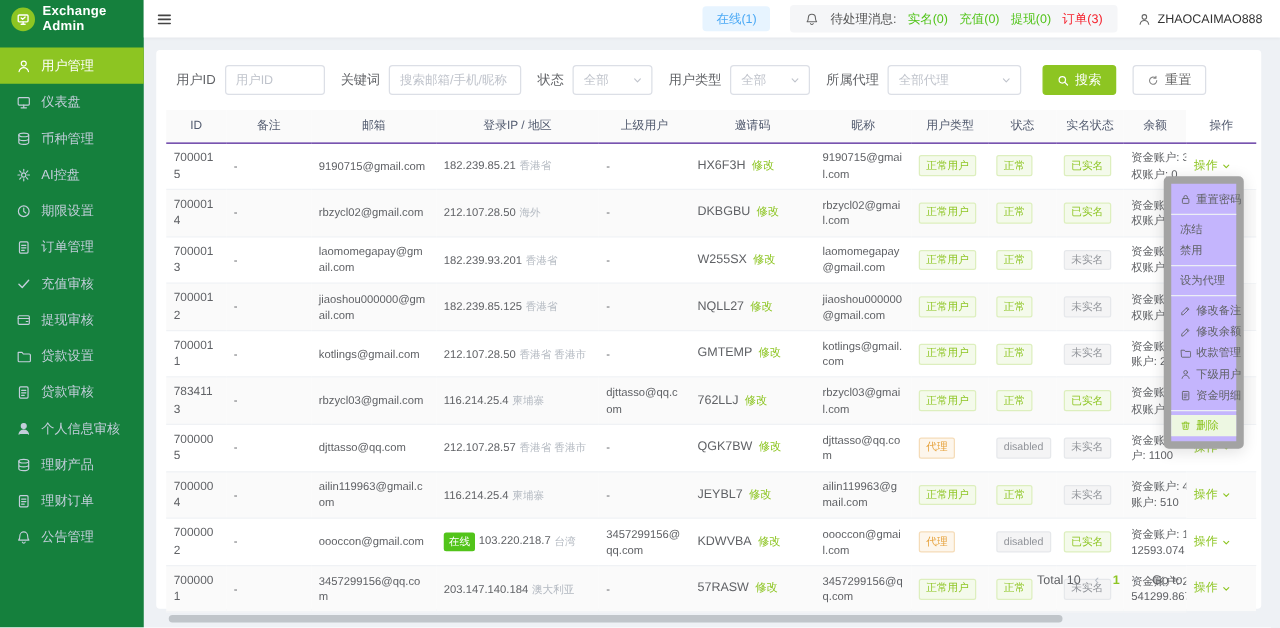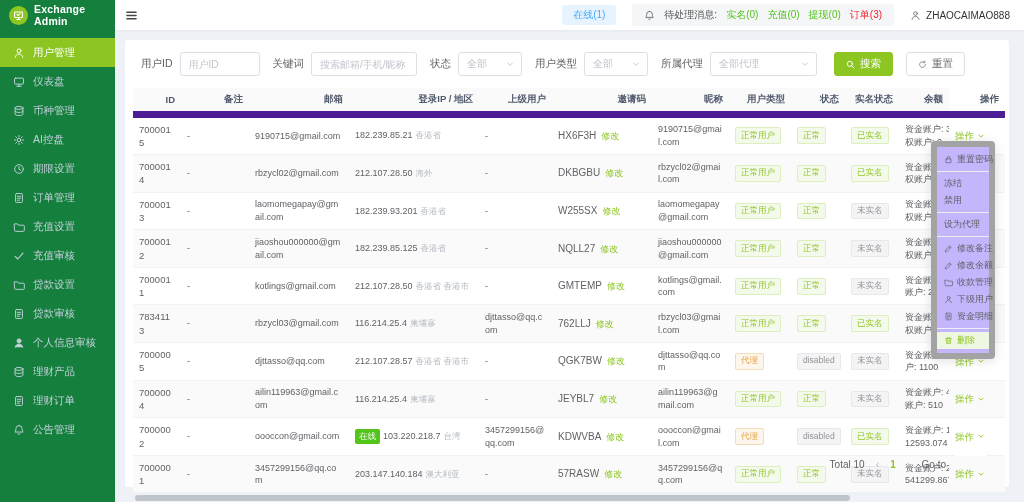--- a/index.html
+++ b/index.html
@@ -42,21 +42,21 @@
   .select { border:1px solid #dcdfe6; border-radius:3px; height:24px; display:flex; align-items:center; justify-content:space-between; padding:0 7px 0 8px; font-size:10px; color:#c0c4cc; cursor:pointer; background:#fff; }
   .sel64 { width:64px; } .sel107 { width:107px; }
   .select .chev { color:#c0c4cc; }
   .btn { height:24px; border-radius:3px; font-size:10.5px; display:inline-flex; align-items:center; gap:5px; padding:0 11px; cursor:pointer; white-space:nowrap; }
   .btn-green { background:#8dc522; color:#fff; border:1px solid #8dc522; margin-left:10px; }
   .btn-plain { background:#fff; color:#666; border:1px solid #dcdfe6; margin-left:6px; }
 
   
   .table-wrap { margin-top:12px; position:relative; }
   table { border-collapse:collapse; table-layout:fixed; width:872px; color:#606266; }
-  thead th { background:#fafafa; font-weight:bold; color:#515a6e; text-align:right; padding:0 6px; height:26px; font-size:9.5px; border-bottom:7px solid #4c1d95; white-space:nowrap; overflow:hidden; }
+  thead th { background:#fafafa; font-weight:normal; color:#515a6e; text-align:center; padding:0 6px; height:26px; font-size:9.5px; border-bottom:1px solid #4c1d95; white-space:nowrap; overflow:hidden; }
   thead th.op-col { background:#fff; }
   tbody td { padding:5px 6px; border-bottom:1px solid #f0f2f5; vertical-align:middle; word-break:break-all; line-height:1.4; font-size:9px; background:#fff; }
   tr.striped td { background:#fafafa; }
   td.op-cell { position:relative; z-index:2; }
   .cell-id { font-size:9.5px; }
   .badge { display:inline-block; font-size:8.5px; padding:1.5px 5px; border-radius:2px; border:1px solid; white-space:nowrap; }
   .badge.green  { color:#8dc522; background:#f4faeb; border-color:#ddefbe; }
   .badge.orange { color:#e6a23c; background:#fdf6ec; border-color:#f5dcb8; }
   .badge.gray   { color:#909399; background:#f4f4f5; border-color:#e6e8eb; }
   .online-tag { background:#52c41a; color:#fff; font-size:8.5px; padding:1.5px 4px; border-radius:2px; margin-right:3px; white-space:nowrap; display:inline-block; }
@@ -147,33 +147,34 @@
         <span>
           <svg viewBox="0 0 14 14" fill="none" stroke="currentColor" stroke-width="1.1" stroke-linecap="round" stroke-linejoin="round" width="12" height="12">
             <rect x="3" y="1.8" width="8" height="10.4" rx="1"></rect>
             <path d="M5 5h4M5 7.3h4M5 9.6h2.5"></path>
           </svg>
         </span>
         <span>订单管理</span>
       </div>
       <div class="menu-item">
         <span>
-          <svg viewBox="0 0 14 14" fill="none" stroke="currentColor" stroke-width="1.1" stroke-linecap="round" stroke-linejoin="round" width="12" height="12">
-            <path d="M1.8 3.4h3.6l1.2 1.5h5.6a1 1 0 0 1 1 1v5.2a1 1 0 0 1-1 1H2.8a1 1 0 0 1-1-1z"></path>
-          </svg>
-        </span>
-        <span>充值设置</span>
-      </div>
-      <div class="menu-item">
-        <span>
           <svg viewBox="0 0 14 14" fill="none" stroke="currentColor" stroke-width="1.3" stroke-linecap="round" stroke-linejoin="round" width="12" height="12">
             <path d="M2.5 7.4l3.1 3.1 6-6.8"></path>
           </svg>
         </span>
         <span>充值审核</span>
+      </div>
+      <div class="menu-item">
+        <span>
+          <svg viewBox="0 0 14 14" fill="none" stroke="currentColor" stroke-width="1.1" stroke-linecap="round" stroke-linejoin="round" width="12" height="12">
+            <rect x="1.8" y="3" width="10.4" height="8" rx="1"></rect>
+            <path d="M1.8 5.6h10.4M9.3 8.4h1.6"></path>
+          </svg>
+        </span>
+        <span>提现审核</span>
       </div>
       <div class="menu-item">
         <span>
           <svg viewBox="0 0 14 14" fill="none" stroke="currentColor" stroke-width="1.1" stroke-linecap="round" stroke-linejoin="round" width="12" height="12">
             <path d="M1.8 3.4h3.6l1.2 1.5h5.6a1 1 0 0 1 1 1v5.2a1 1 0 0 1-1 1H2.8a1 1 0 0 1-1-1z"></path>
           </svg>
         </span>
         <span>贷款设置</span>
       </div>
       <div class="menu-item">

